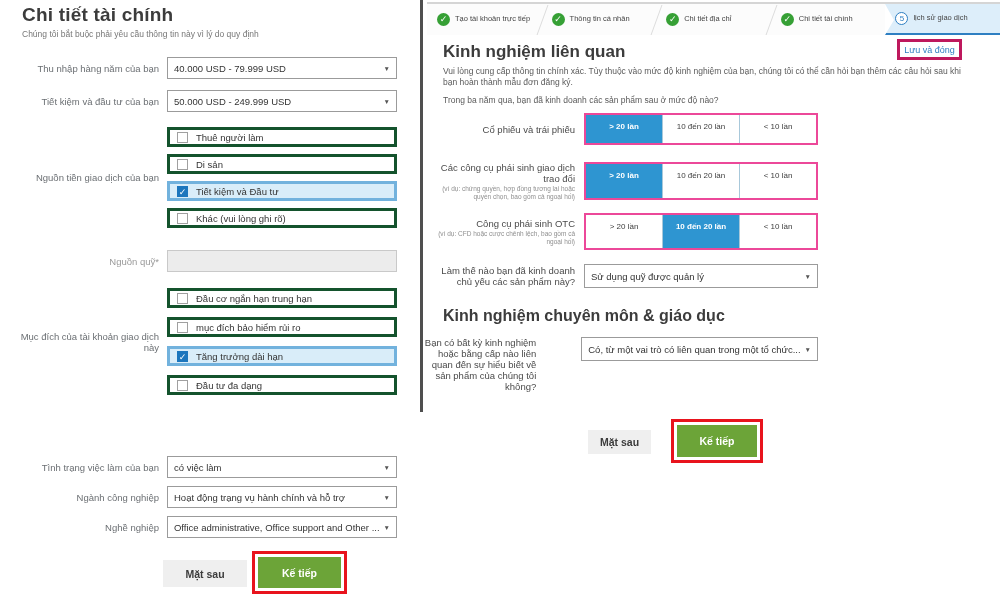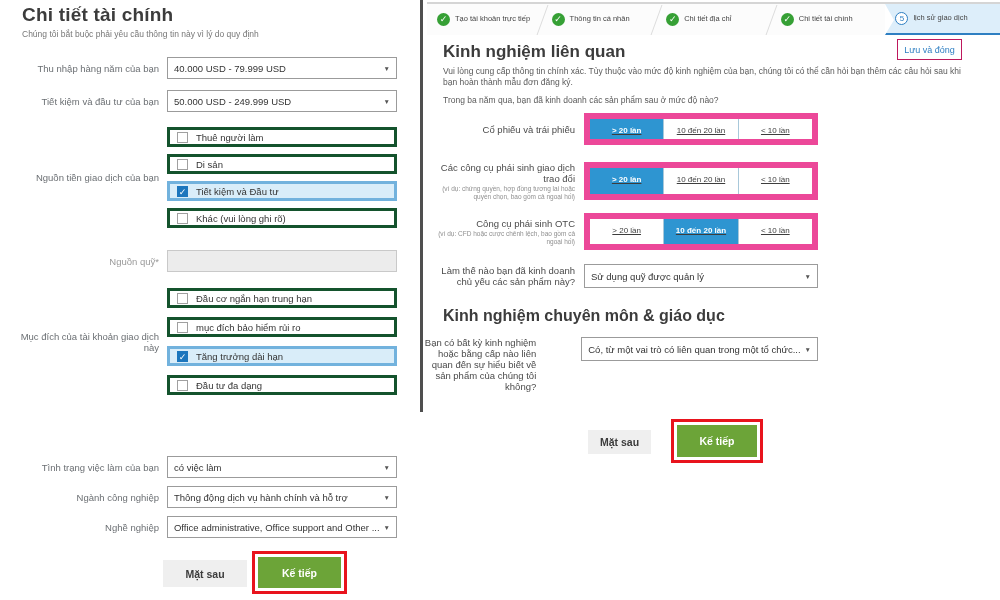--- a/index.html
+++ b/index.html
@@ -33,31 +33,31 @@
 
   
   .steps { display:flex; background:#fcfcfc; border-top:2px solid #d5d5d5; height:33px; }
   .step { flex:1; display:flex; align-items:center; gap:5px; padding:0 4px 0 10px; position:relative; font-size:7.5px; color:#454545; line-height:8.5px; }
   .step .sep { position:absolute; left:0; top:1px; height:30px; width:1px; background:#dcdcdc; transform:skewX(-20deg); }
   .chk { width:13px; height:13px; border-radius:50%; background:#36a035; color:#fff; font-size:9px; line-height:13px; text-align:center; flex:0 0 auto; }
   .step.active { background:#ddeefa; border-bottom:2px solid #2e7fc2; }
   .step.active .arrow { position:absolute; left:0; top:0; width:0; height:0; border-top:16px solid transparent; border-bottom:15px solid transparent; border-left:9px solid #fff; }
   .numc { width:13px; height:13px; border-radius:50%; border:1px solid #2e7fc2; color:#2e7fc2; background:#fff; font-size:8px; line-height:12px; text-align:center; flex:0 0 auto; }
 
-  .save-btn { border:1px solid #be185d; background:#fff; color:#2e7fc2; font-size:9px; display:flex; align-items:center; justify-content:center; }
+  .save-btn { border:3px solid #be185d; background:#fff; color:#2e7fc2; font-size:9px; display:flex; align-items:center; justify-content:center; }
 
   .rh1 { font-size:17px; font-weight:bold; color:#3c3c3c; }
   .rh2 { font-size:16px; font-weight:bold; color:#3c3c3c; }
   .rp { font-size:8.5px; color:#5a5a5a; line-height:11px; }
 
   .trow { display:flex; width:394px; }
   .tlabel { width:160px; text-align:right; padding-right:9px; display:flex; flex-direction:column; justify-content:center; }
   .tlabel .main { font-size:9.5px; color:#4a4a4a; line-height:11px; }
   .tlabel .note { font-size:6.5px; color:#8f8f8f; line-height:7.5px; margin-top:1px; }
-  .cells { display:flex; flex:1; border:6px solid #ec4899;text-decoration:underline; }
+  .cells { display:flex; flex:1; border:2px solid #ec4899; }
   .cell { flex:1; border-right:1px solid #a8c8da; display:flex; align-items:flex-start; justify-content:center; padding-top:7px; font-size:8px; color:#3d3d3d; background:#fff; }
   .cell:last-child { border-right:none; }
   .cell.sel { background:#2e95d1; color:#fff; font-weight:bold; }
 
   .rctrl { flex:1; height:24px; border:1px solid #9b9b9b; background:#fff; display:flex; align-items:center; padding:0 6px; font-size:9.5px; color:#333; }
 </style>
 </head>
 <body>
 
 <div class="stage">
@@ -137,21 +137,21 @@
     <div class="flabel">Tình trạng việc làm của bạn</div>
     <div class="ctrl">
       <span class="val">có việc làm</span>
       <span class="caret">▼</span>
     </div>
   </div>
 
   <div class="abs frow" style="left:7px; top:486px;">
     <div class="flabel">Ngành công nghiệp</div>
     <div class="ctrl">
-      <span class="val">Thông động dịch vụ hành chính và hỗ trợ</span>
+      <span class="val">Hoạt động trạng vụ hành chính và hỗ trợ</span>
       <span class="caret">▼</span>
     </div>
   </div>
 
   <div class="abs frow" style="left:7px; top:516px;">
     <div class="flabel">Nghề nghiệp</div>
     <div class="ctrl">
       <span class="val">Office administrative, Office support and Other ...</span>
       <span class="caret">▼</span>
     </div>

